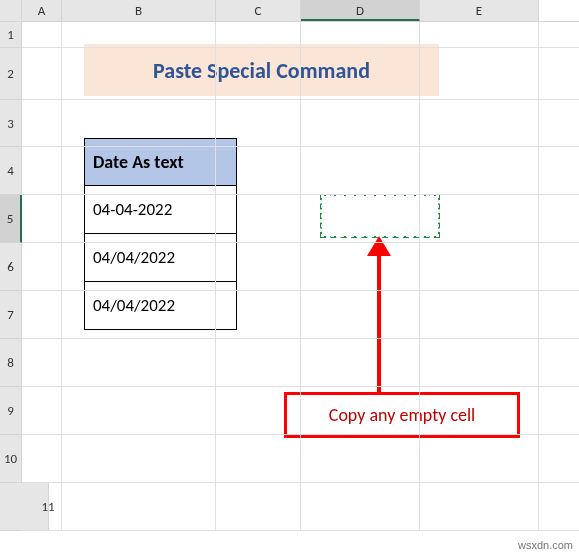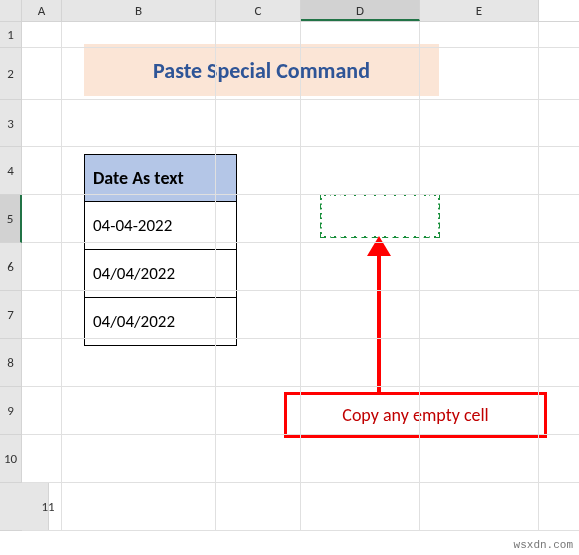--- a/index.html
+++ b/index.html
@@ -92,21 +92,21 @@
     font-weight: bold;
     font-size: 22px;
     display: flex;
     align-items: center;
     justify-content: center;
   }
   
   .data-table {
     position: absolute;
     left: 62px;
-    top: 132px;
+    top: 116px;
     width: 153px;
   }
   .data-header {
     height: 48px;
     background: #b4c6e7;
     border: 1px solid #000;
     font-weight: bold;
     font-size: 18px;
     display: flex;
     align-items: center;
@@ -157,38 +157,38 @@
     left: 5px;
     width: 4px;
     height: 145px;
     background: red;
   }
   
   .callout {
     position: absolute;
     left: 262px;
     top: 370px;
-    width: 263px;
+    width: 236px;
     height: 46px;
     border: 3px solid red;
     display: flex;
     align-items: center;
     justify-content: center;
     font-size: 18px;
     color: #c00000;
     background: #fff;
   }
   
   .watermark {
     position: absolute;
     right: 6px;
     bottom: 4px;
     font-size: 11px;
     color: #777;
-    font-family: Liberation Mono, monospace;
+    font-family: Liberation Sans, sans-serif;
   }
 </style>
 </head>
 <body>
 
 <div class="grid">
   <div class="col-headers">
     <div class="row-headers-corner"></div>
     <div id="colhdr-container" style="display: flex;">
         <div class="col-header" style="width: 40px;">A</div>

